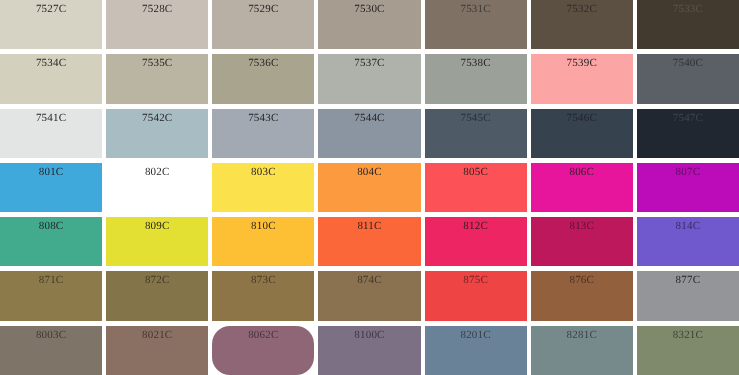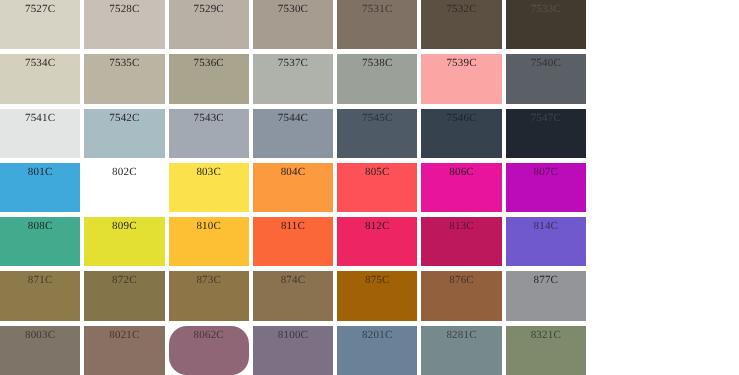--- a/index.html
+++ b/index.html
@@ -8,21 +8,21 @@
     padding: 0;
     background: #ffffff;
   }
   body {
     width: 739px;
     height: 375px;
     overflow: hidden;
     font-family: "Liberation Serif", "DejaVu Serif", serif;
   }
   #swatch-grid {
-    width: 586px;
+    width: 739px;
     height: 375px;
     display: grid;
     grid-template-columns: repeat(7, 1fr);
     grid-template-rows: repeat(7, 1fr);
     column-gap: 4px;
     row-gap: 5px;
     box-sizing: border-box;
     background: #ffffff;
   }
   .swatch {
@@ -166,21 +166,21 @@
     </div>
     <div class="swatch dim" style="background: rgb(132, 116, 73);">
       <span class="swatch-label">872C</span>
     </div>
     <div class="swatch dim" style="background: rgb(141, 117, 72);">
       <span class="swatch-label">873C</span>
     </div>
     <div class="swatch dim" style="background: rgb(138, 113, 80);">
       <span class="swatch-label">874C</span>
     </div>
-    <div class="swatch dim" style="background: #a16207;">
+    <div class="swatch dim" style="background: #ef4444;">
       <span class="swatch-label">875C</span>
     </div>
     <div class="swatch dim" style="background: rgb(147, 96, 62); padding-left: 24px;">
       <span class="swatch-label">876C</span>
     </div>
     <div class="swatch" style="background: rgb(147, 149, 152);">
       <span class="swatch-label">877C</span>
     </div>
     <div class="swatch dim" style="background: rgb(126, 116, 104);">
       <span class="swatch-label">8003C</span>

